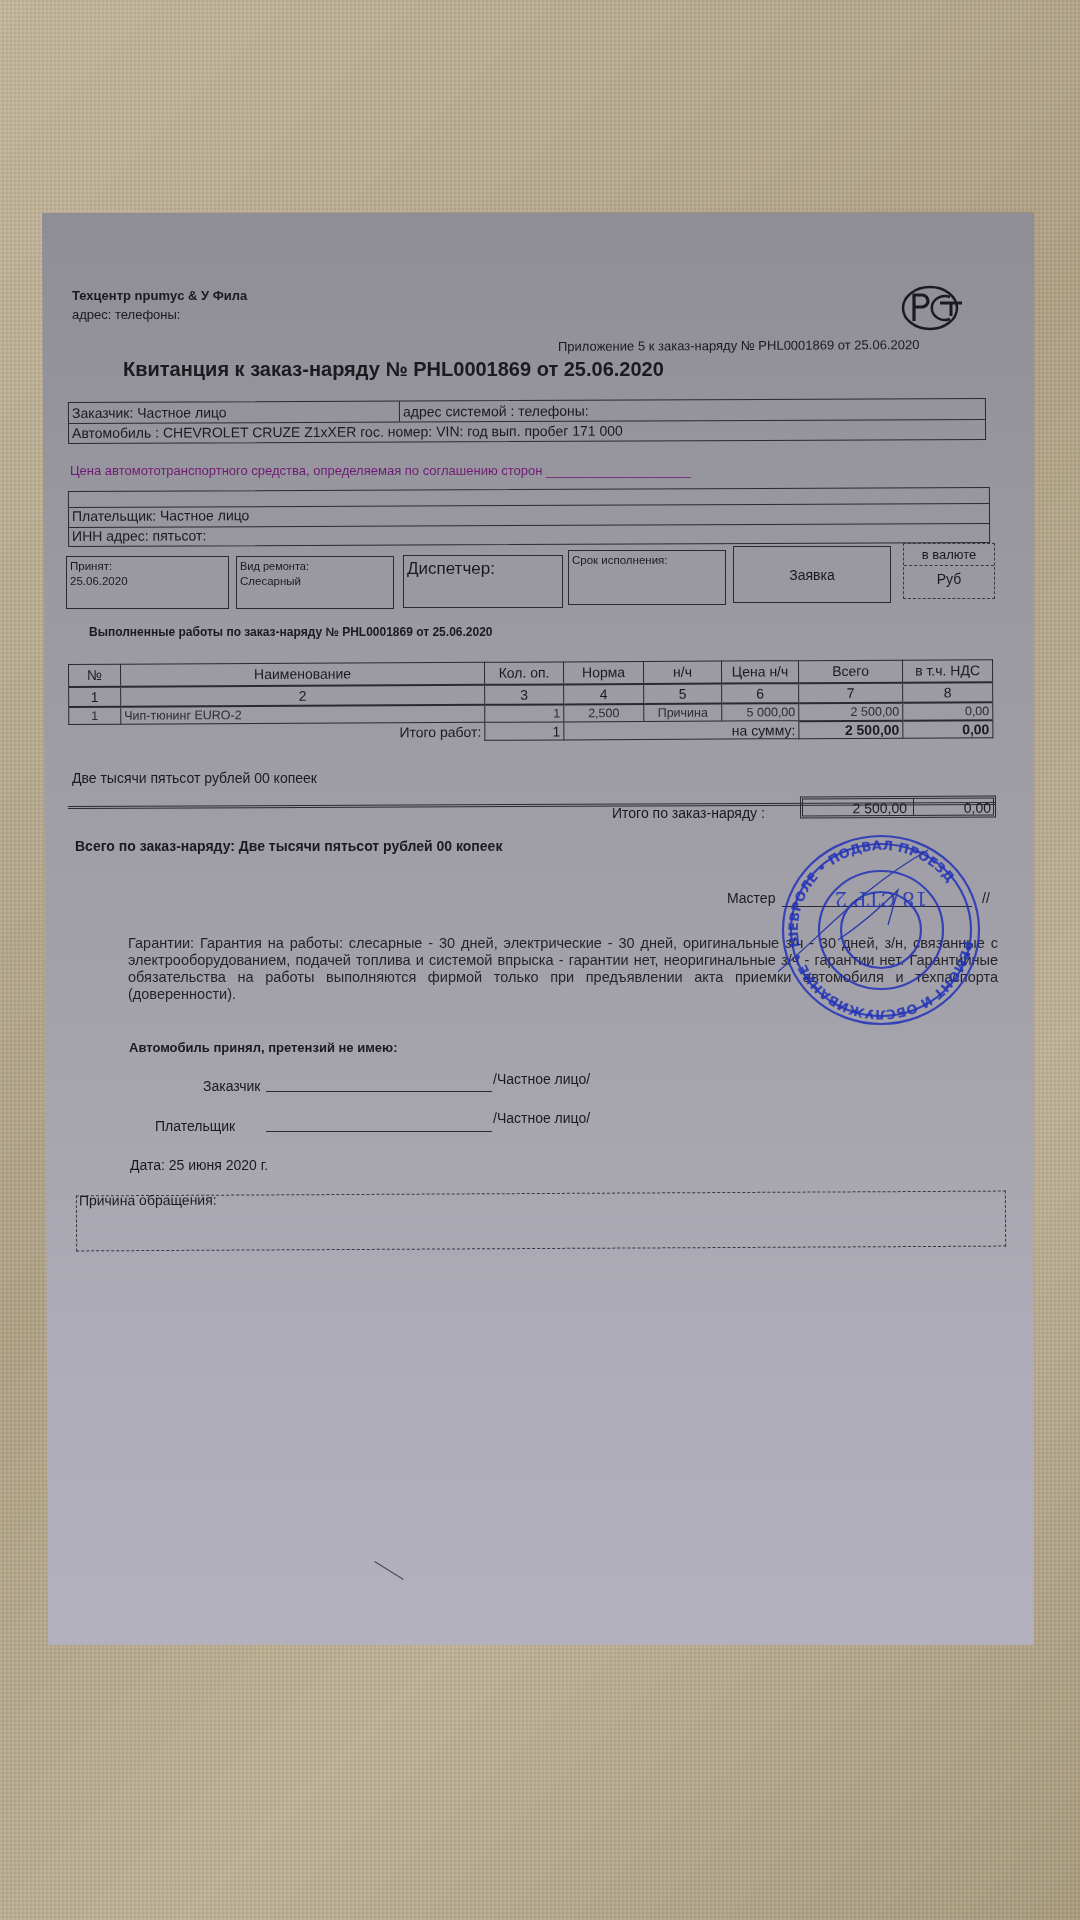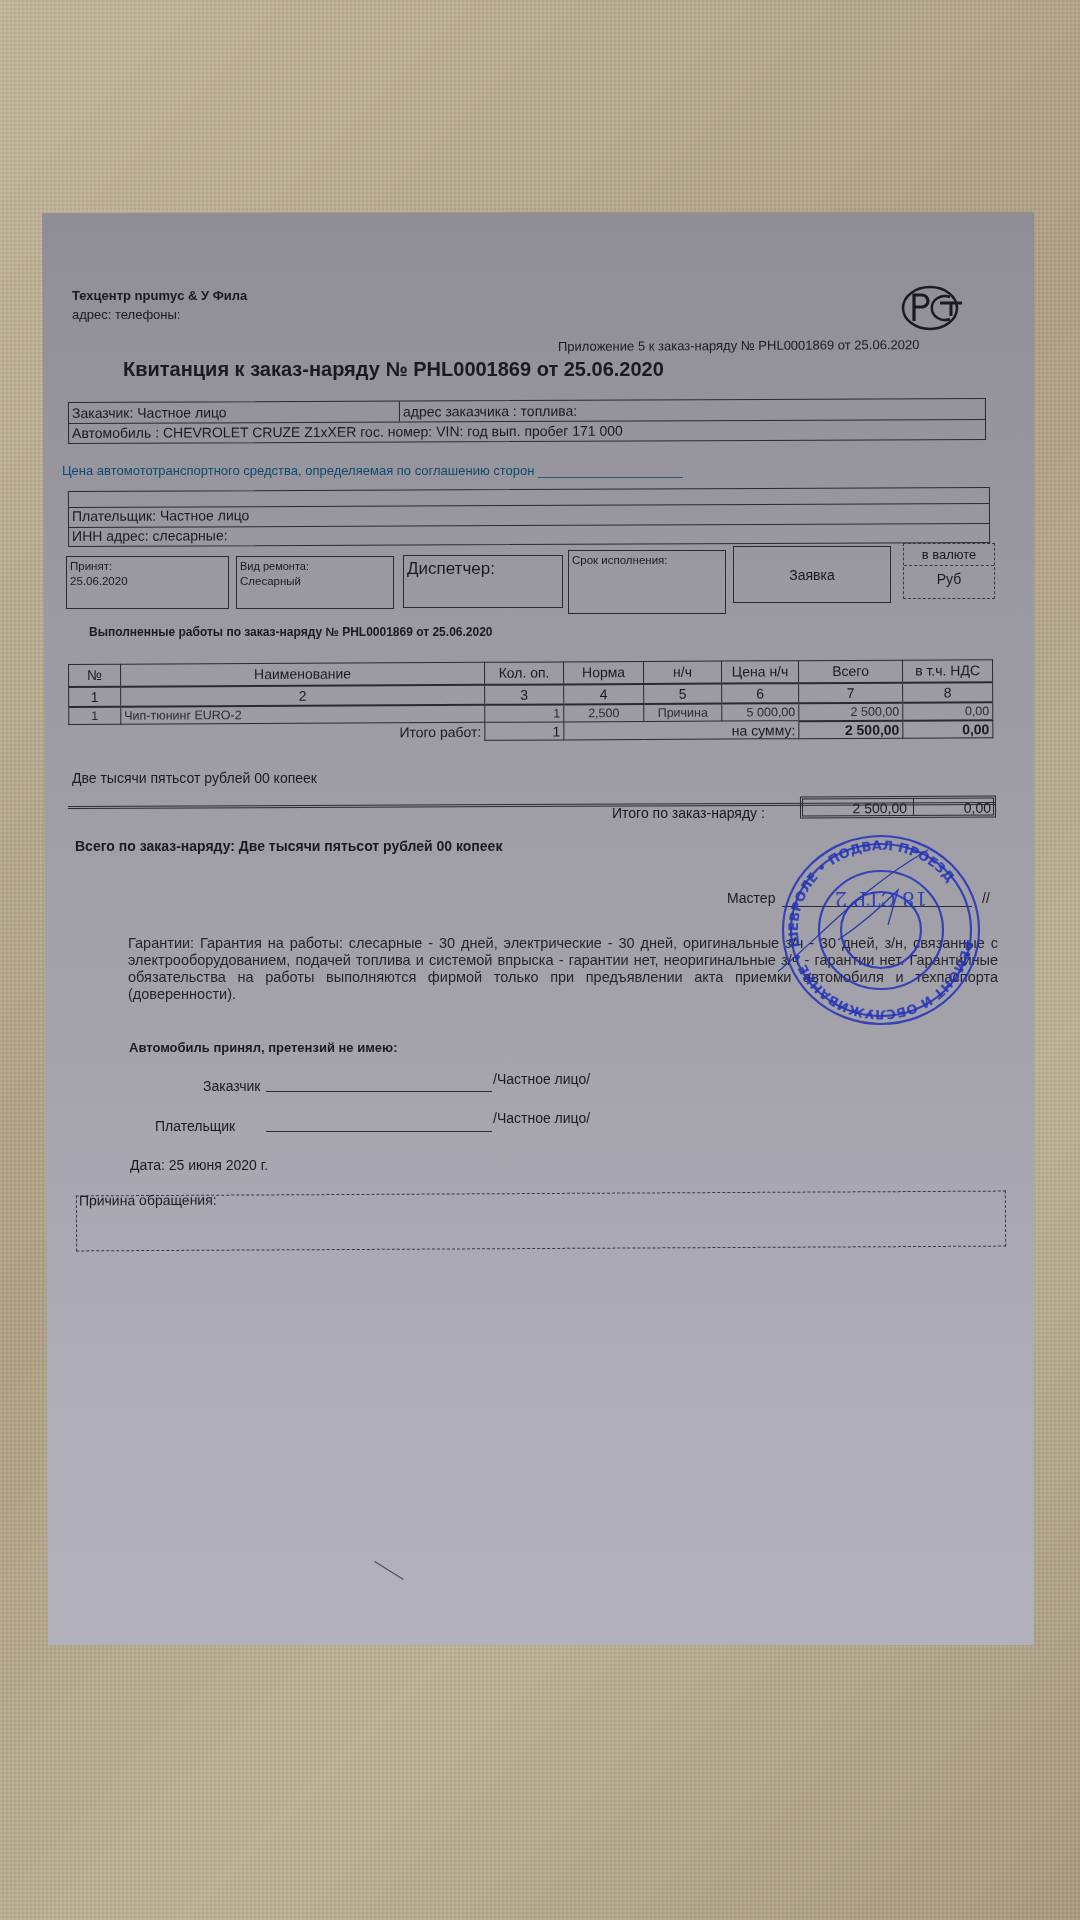--- a/index.html
+++ b/index.html
@@ -59,44 +59,44 @@
   <path d="M40 20 h22 M51 20 v13" fill="none" stroke="#1a1a1f" stroke-width="3"></path>
 </svg>
 
 <div class="abs t13" style="left:558px; top:338px; transform: rotate(-0.3deg);">Приложение 5 к заказ-наряду № PHL0001869 от 25.06.2020</div>
 <div class="abs bold" style="left:123px; top:358px; font-size:20px;">Квитанция к заказ-наряду № PHL0001869 от 25.06.2020</div>
 
 <div class="box" style="left:68px; top:400px; width:918px; height:42px; transform: rotate(-0.25deg);">
   <div class="row-line" style="left:0; right:0; top:20px;"></div>
   <div style="position:absolute; left:330px; top:0; height:20px; border-left:1px solid #2b2a30;"></div>
   <div class="abs t14 cond" style="left:3px; top:2px;">Заказчик: Частное лицо</div>
-  <div class="abs t14 cond" style="left:334px; top:2px;">адрес заказчика :   топлива:</div>
+  <div class="abs t14 cond" style="left:334px; top:2px;">адрес системой :   телефоны:</div>
   <div class="abs t14 cond" style="left:3px; top:22px;">Автомобиль : CHEVROLET CRUZE Z1xXER  гос. номер:     VIN:  год вып.  пробег 171 000</div>
 </div>
-<div class="abs t13 cond" style="left:62px; top:463px; color:#0c4a6e;">Цена автомототранспортного средства, определяемая по соглашению сторон ____________________</div>
+<div class="abs t13 cond" style="left:70px; top:463px; color:#701a75;">Цена автомототранспортного средства, определяемая по соглашению сторон ____________________</div>
 
 <div class="box" style="left:68px; top:489px; width:922px; height:56px; transform: rotate(-0.25deg);">
   <div class="row-line" style="left:0; right:0; top:15px;"></div>
   <div class="row-line" style="left:0; right:0; top:35px;"></div>
   <div class="abs t14 cond" style="left:3px; top:16px;">Плательщик:  Частное лицо</div>
-  <div class="abs t14 cond" style="left:3px; top:36px;">ИНН    адрес:    слесарные:</div>
+  <div class="abs t14 cond" style="left:3px; top:36px;">ИНН    адрес:    пятьсот:</div>
 </div>
 
 <div class="box" style="left:66px; top:556px; width:163px; height:53px;">
   <div class="abs cond" style="left:3px; top:3px; font-size:11.5px;">Принят:</div>
   <div class="abs cond" style="left:3px; top:18px; font-size:11.5px;">25.06.2020</div>
 </div>
 <div class="box" style="left:236px; top:556px; width:158px; height:53px;">
   <div class="abs cond" style="left:3px; top:3px; font-size:11px;">Вид ремонта:</div>
   <div class="abs cond" style="left:3px; top:18px; font-size:11.5px;">Слесарный</div>
 </div>
 <div class="box" style="left:403px; top:555px; width:160px; height:53px;">
   <div class="abs cond" style="left:3px; top:3px; font-size:17px;">Диспетчер:</div>
 </div>
-<div class="box" style="left:568px; top:550px; width:158px; height:64px;">
+<div class="box" style="left:568px; top:550px; width:158px; height:55px;">
   <div class="abs cond" style="left:3px; top:3px; font-size:11.5px;">Срок исполнения:</div>
 </div>
 <div class="box" style="left:733px; top:546px; width:158px; height:57px;">
   <div class="abs t14" style="left:0; right:0; top:20px; text-align:center;">Заявка</div>
 </div>
 <div class="dotbox" style="left:903px; top:543px; width:92px; height:56px;">
   <div style="position:absolute; left:0; right:0; top:21px; border-top:1px dashed #3a3940;"></div>
   <div class="abs t13" style="left:0; right:0; top:3px; text-align:center;">в валюте</div>
   <div class="abs t14" style="left:0; right:0; top:27px; text-align:center;">Руб</div>
 </div>

